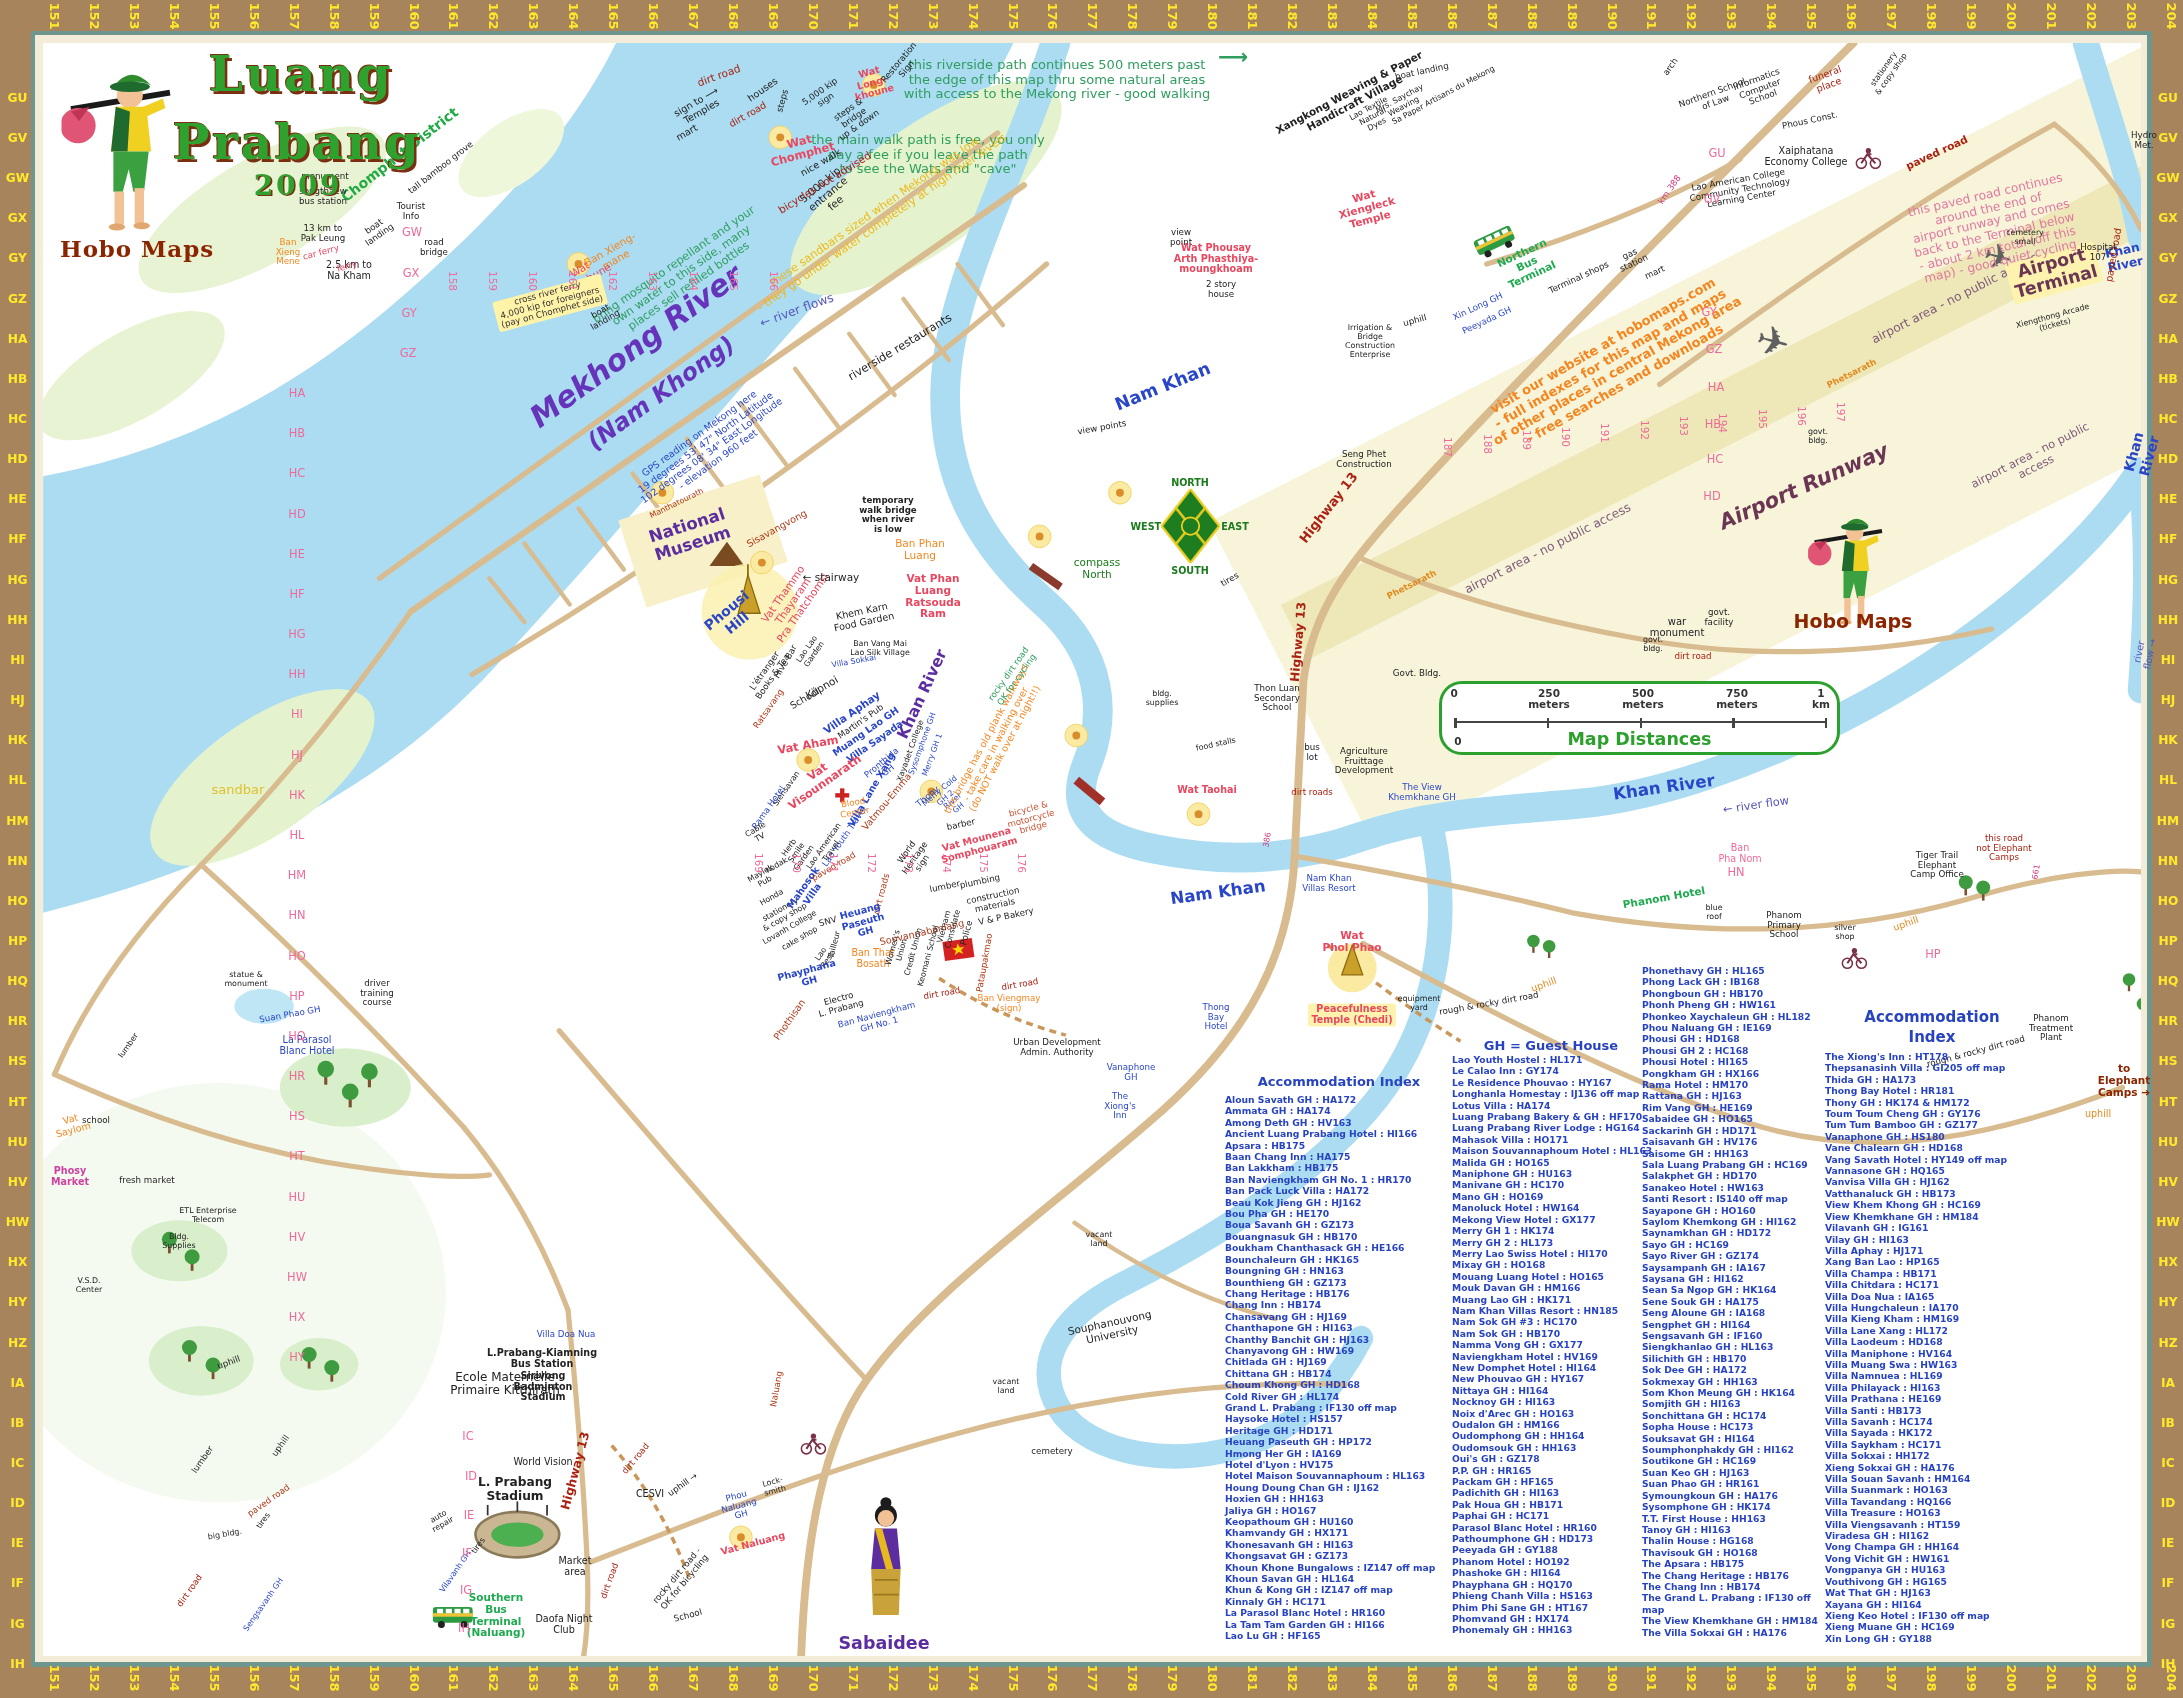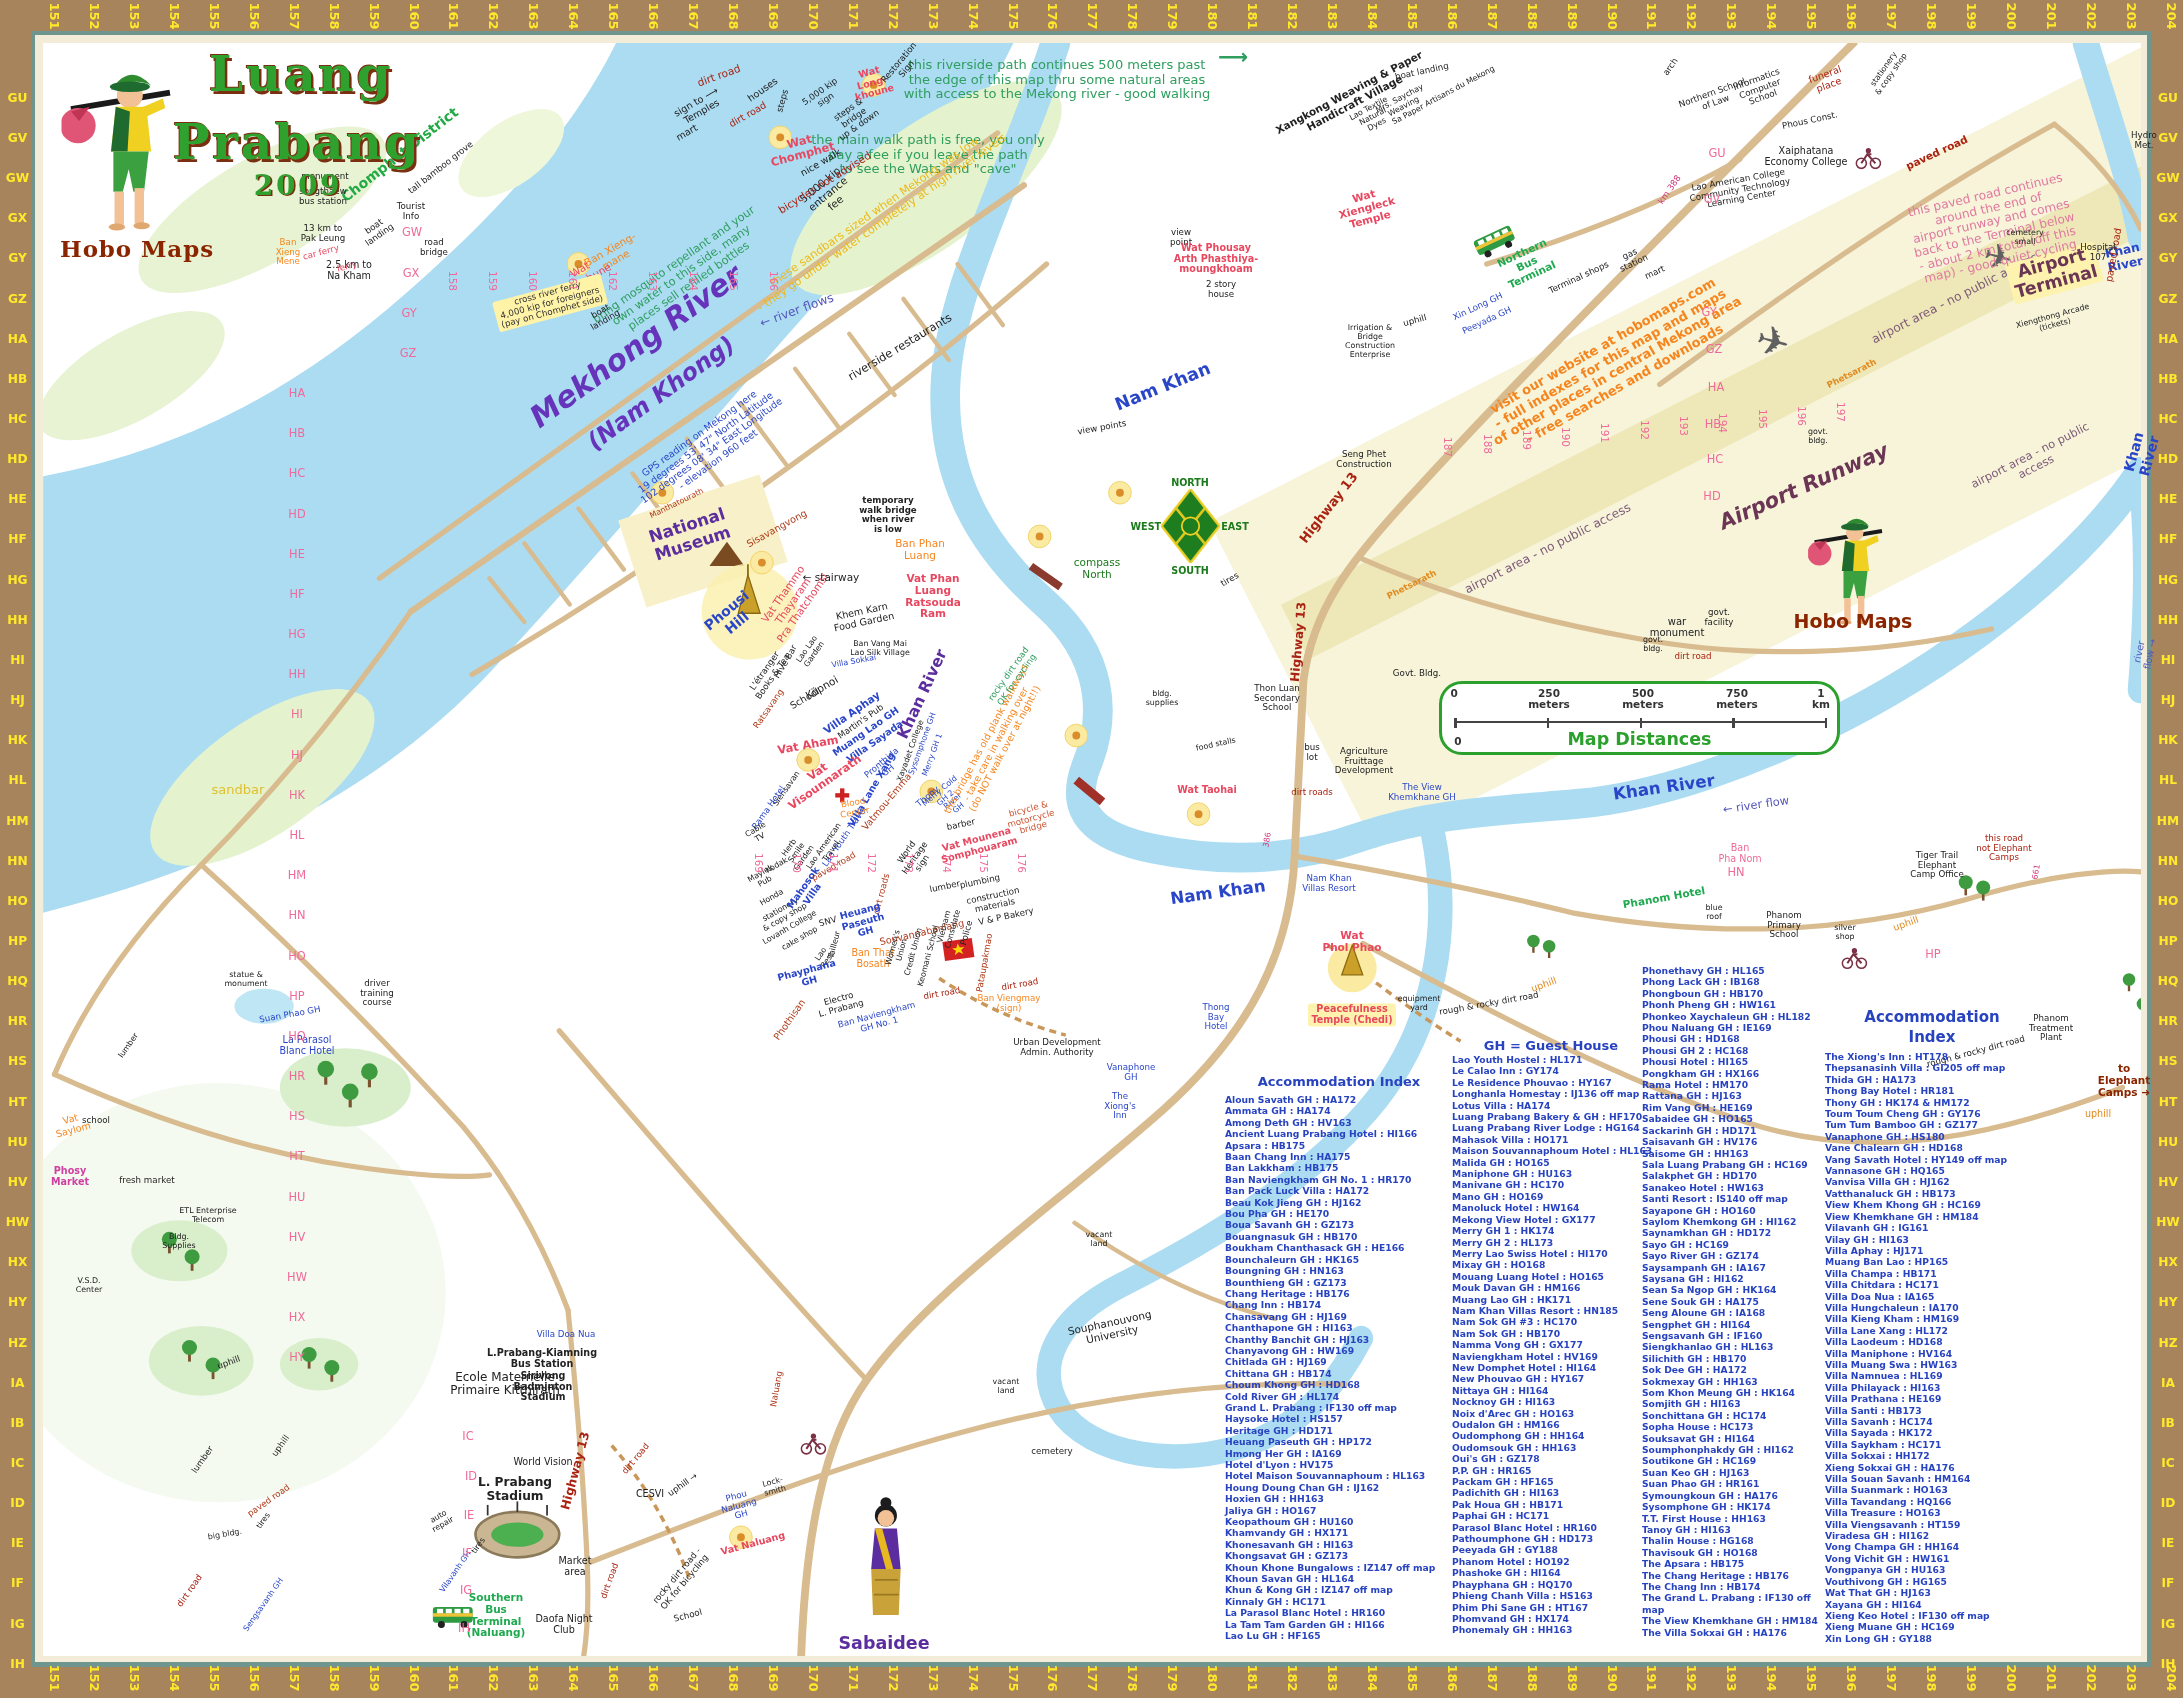--- a/index.html
+++ b/index.html
@@ -490,21 +490,21 @@
       <div>Vane Chalearn GH : HD168</div>
       <div>Vang Savath Hotel : HY149 off map</div>
       <div>Vannasone GH : HQ165</div>
       <div>Vanvisa Villa GH : HJ162</div>
       <div>Vatthanaluck GH : HB173</div>
       <div>View Khem Khong GH : HC169</div>
       <div>View Khemkhane GH : HM184</div>
       <div>Vilavanh GH : IG161</div>
       <div>Vilay GH : HI163</div>
       <div>Villa Aphay : HJ171</div>
-      <div>Muang Ban Lao : HP165</div>
+      <div>Xang Ban Lao : HP165</div>
       <div>Villa Champa : HB171</div>
       <div>Villa Chitdara : HC171</div>
       <div>Villa Doa Nua : IA165</div>
       <div>Villa Hungchaleun : IA170</div>
       <div>Villa Kieng Kham : HM169</div>
       <div>Villa Lane Xang : HL172</div>
       <div>Villa Laodeum : HD168</div>
       <div>Villa Maniphone : HV164</div>
       <div>Villa Muang Swa : HW163</div>
       <div>Villa Namnuea : HL169</div>

